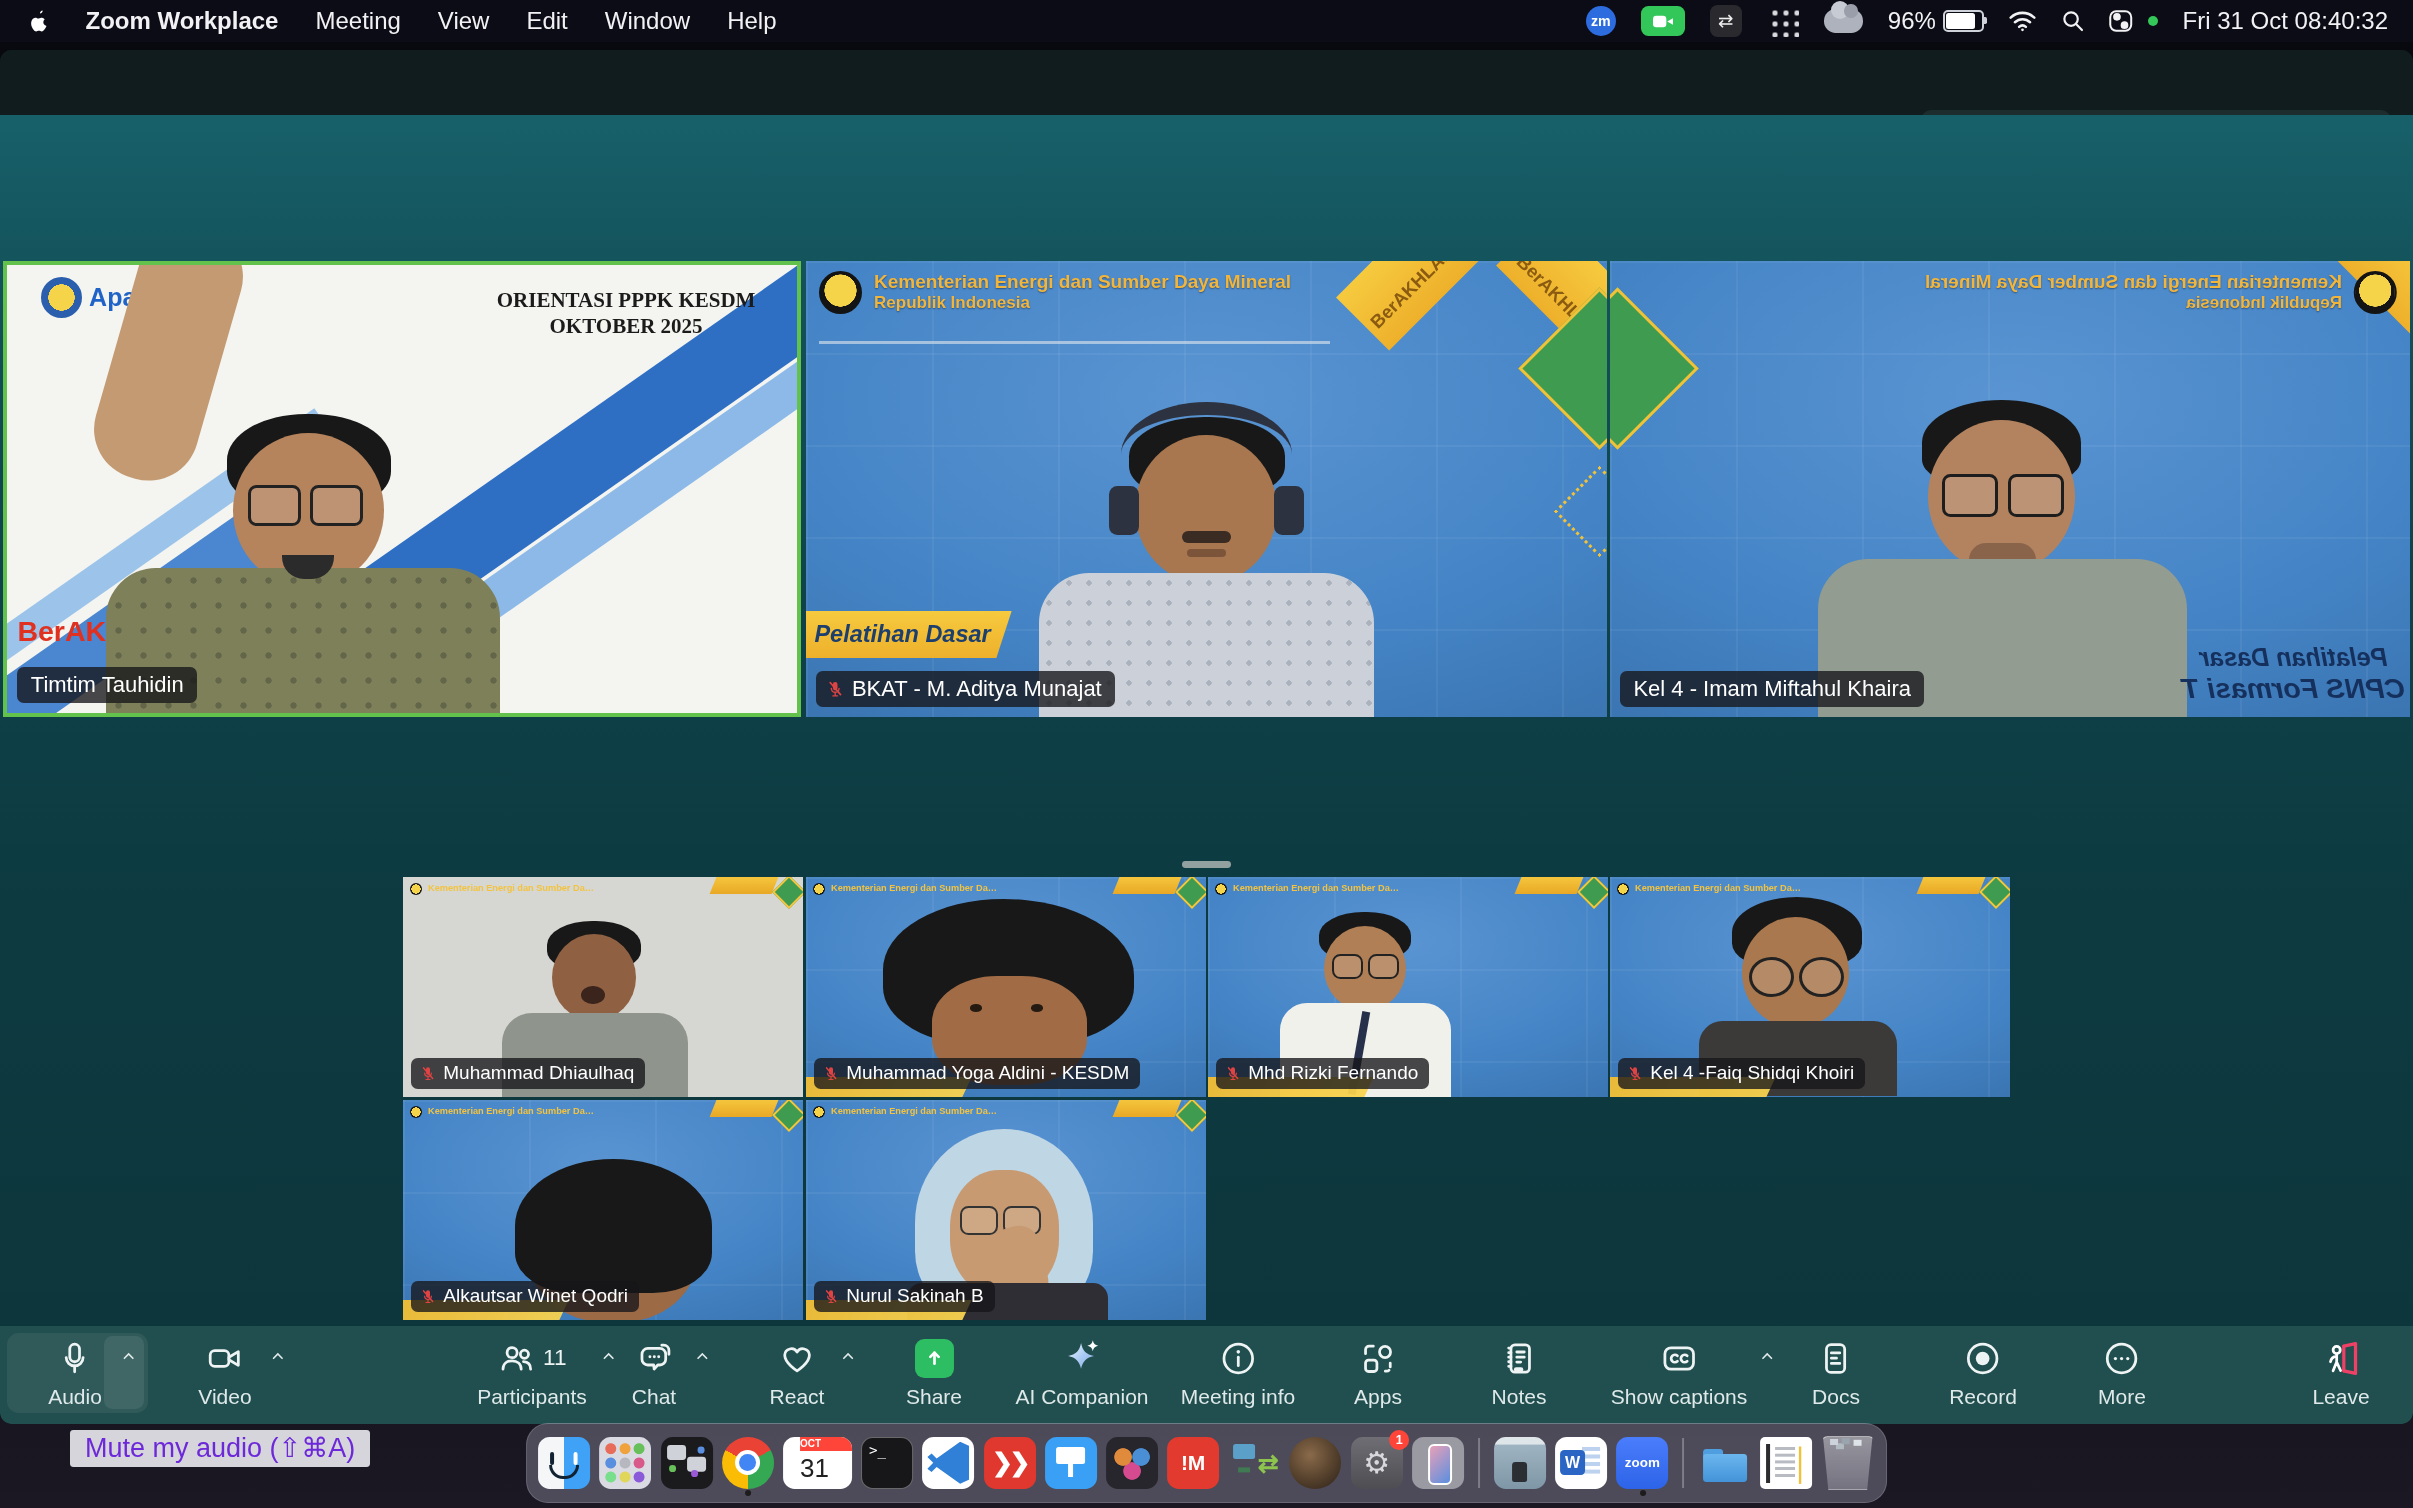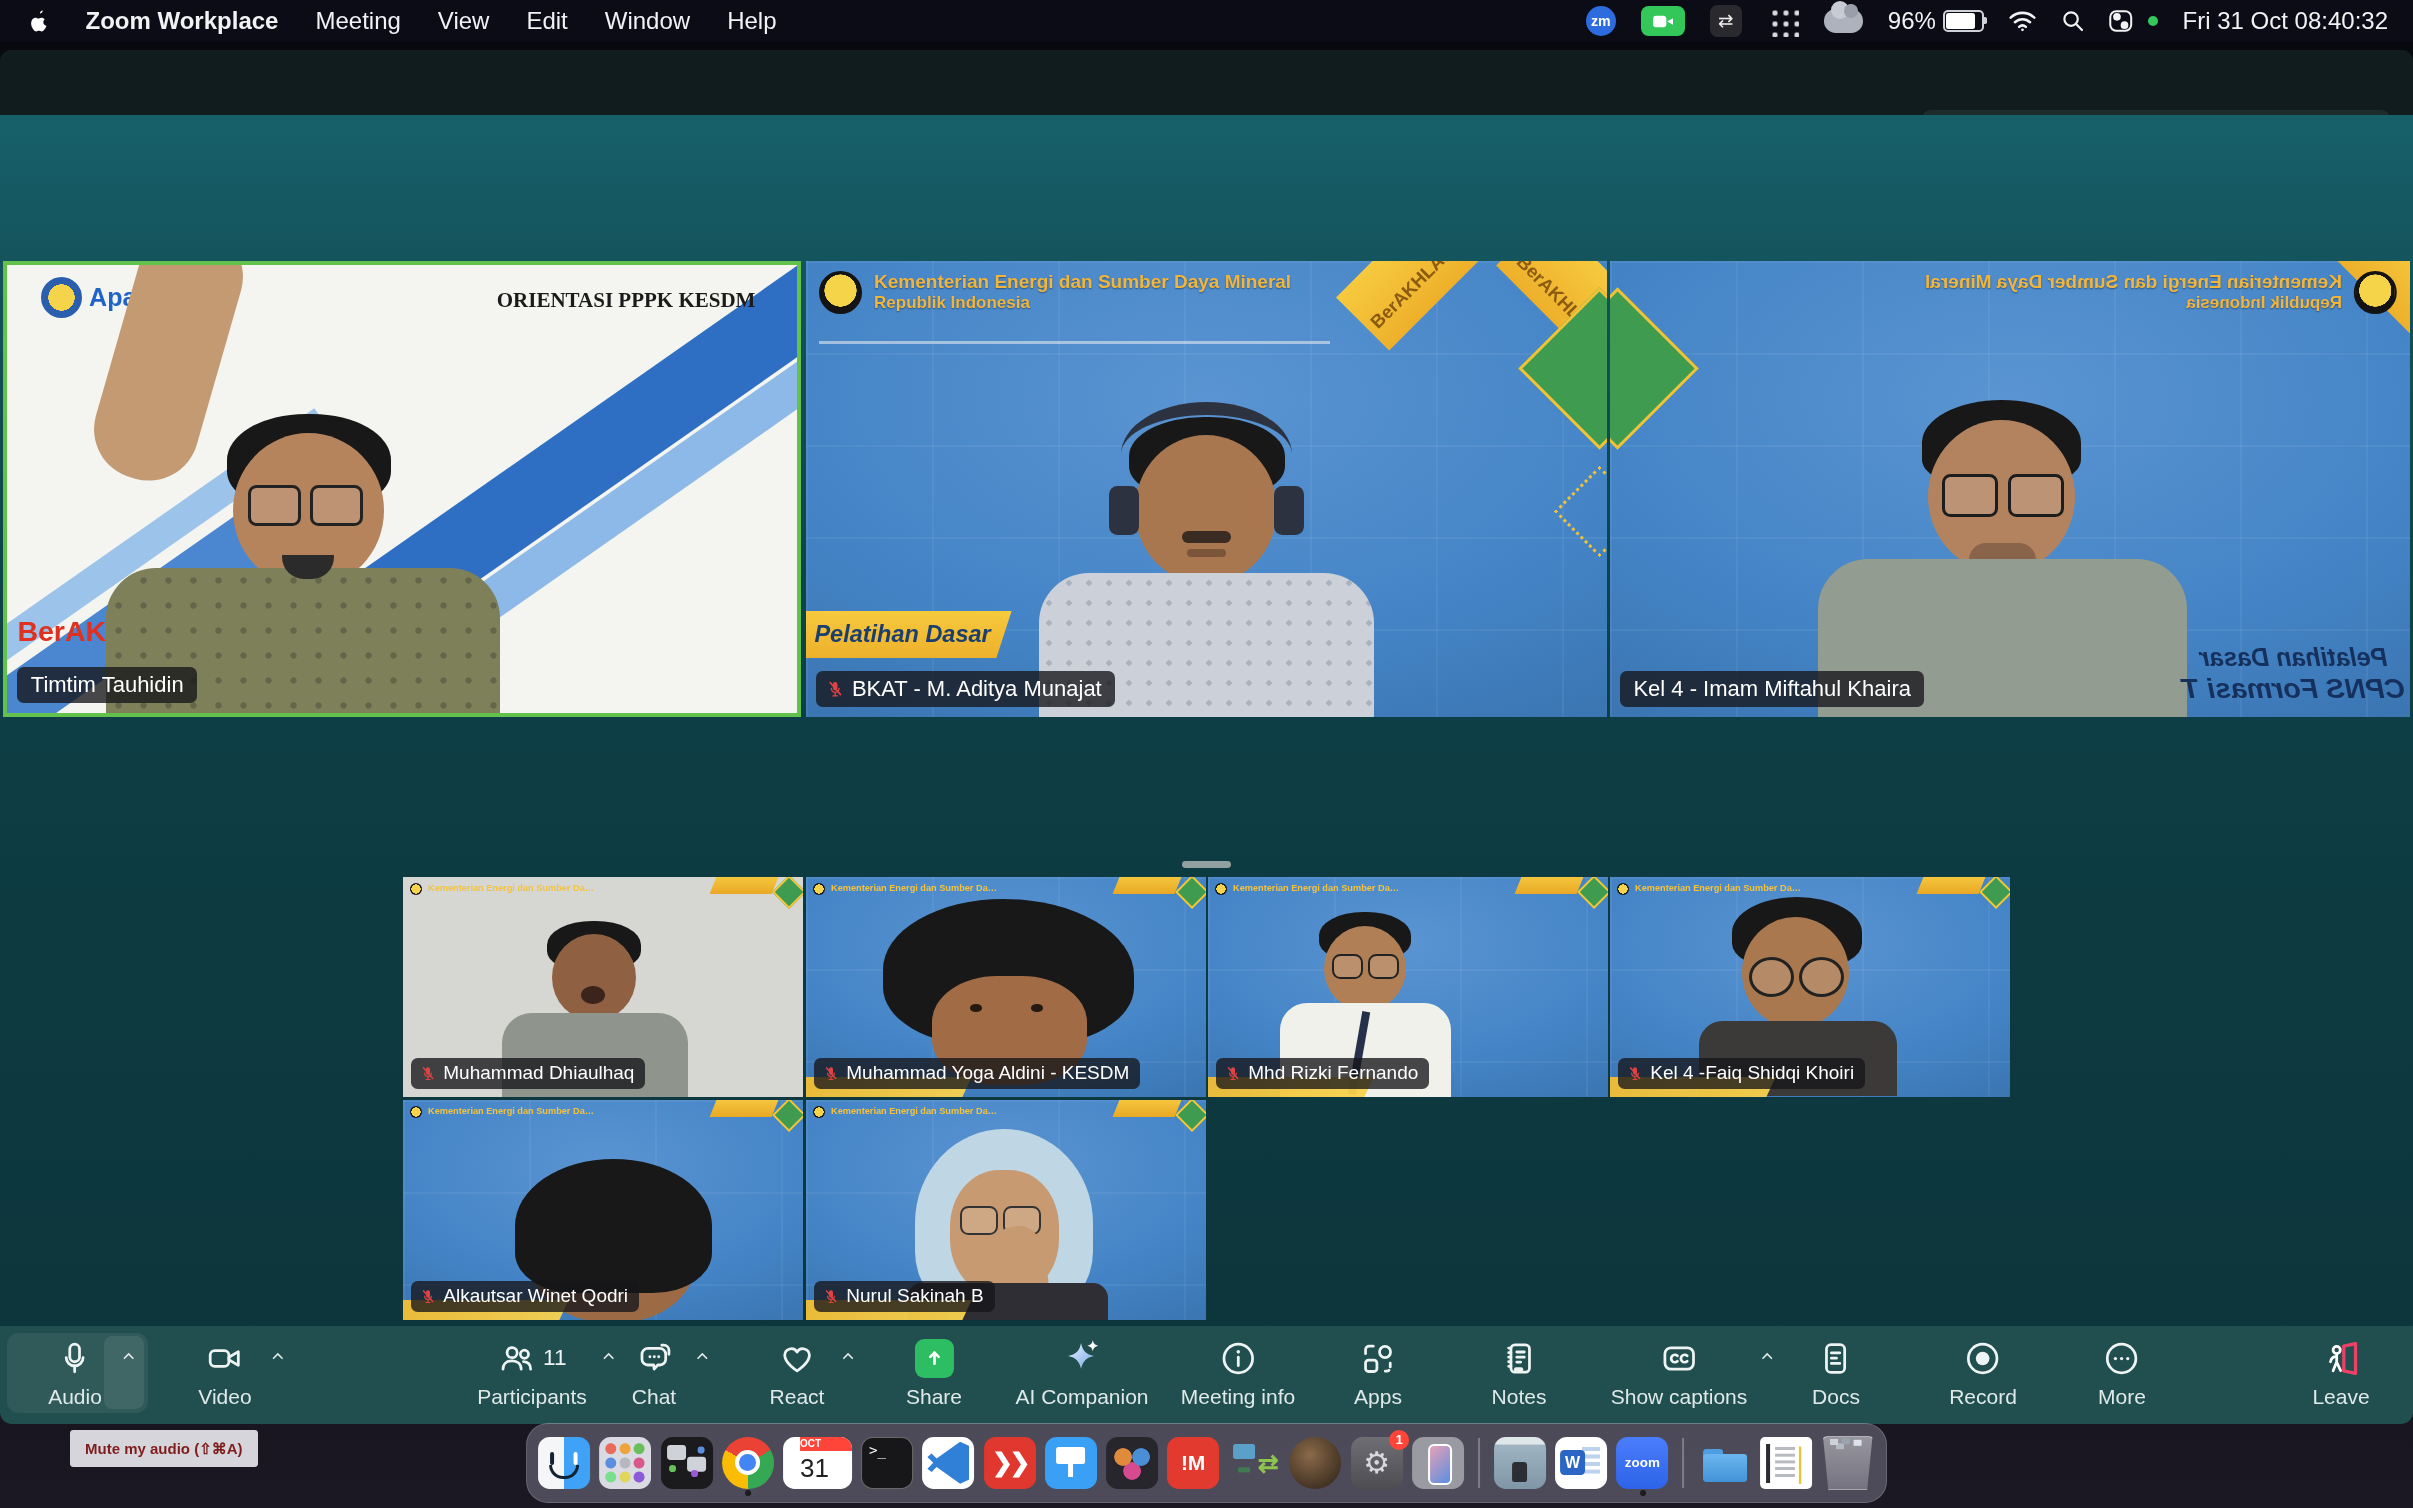--- a/index.html
+++ b/index.html
@@ -70,22 +70,22 @@
   .toolbar{position:absolute;left:0;top:1276px;width:2413px;height:98px;background:#214e4e;border-radius:0 0 10px 10px;}
   .audiohl{position:absolute;left:6.7px;top:6.7px;width:141px;height:80px;border-radius:11.7px;background:rgba(255,255,255,.07);}
   .audiohl i{position:absolute;right:3.4px;top:3.4px;bottom:3.4px;width:40px;border-radius:8.4px;background:rgba(255,255,255,.08);}
   .tbtn{position:absolute;top:0;transform:translateX(-50%);display:flex;flex-direction:column;align-items:center;padding-top:10px;color:#dfe9e9;}
   .ticr{height:44px;display:flex;align-items:center;justify-content:center;gap:6.7px;position:relative;}
   .tlabel{font-size:21px;margin-top:5px;white-space:nowrap;}
   .tcount{font-size:22.6px;color:#eef3f3;}
   .tchev{position:absolute;top:22px;}
   .sharebox{width:39px;height:39px;border-radius:9.2px;background:#2dbd63;display:flex;align-items:center;justify-content:center;}
   
-  .tooltip{position:absolute;left:70px;top:1430px;height:37px;line-height:37px;background:#d5d5db;color:#7f1d1d;
-    font-size:15px;padding:0 15px;border-radius:3.4px;white-space:nowrap;z-index:50;font-weight:bold;}
+  .tooltip{position:absolute;left:70px;top:1430px;height:37px;line-height:37px;background:#d5d5db;color:#6d28d9;
+    font-size:27px;padding:0 15px;border-radius:3.4px;white-space:nowrap;z-index:50;}
   
   .dock{position:absolute;left:50%;transform:translateX(-50%);bottom:5px;height:65px;display:flex;align-items:center;gap:9.2px;
     background:rgba(125,122,140,.52);border:0.8px solid rgba(255,255,255,.16);border-radius:22px;padding:6.7px 11.7px;z-index:40;}
   .dicon{width:52px;height:52px;border-radius:11.7px;position:relative;flex:0 0 auto;}
   .rdot{position:absolute;left:50%;bottom:-7.5px;width:5.9px;height:5.9px;margin-left:-2.5px;border-radius:50%;background:#1c1c1c;}
   .ddiv{width:1.7px;height:50px;background:rgba(255,255,255,.28);margin:0 5px;flex:0 0 auto;}
   .finder{background:linear-gradient(90deg,#f5f6f8 0 50%,#3fa2f7 50% 100%);overflow:hidden;}
   .finder:before{content:"";position:absolute;left:11.7px;top:15px;width:4.2px;height:13.4px;background:#123;border-radius:2.5px;box-shadow:23.5px 0 0 #fff;}
   .finder:after{content:"";position:absolute;left:11px;top:28.5px;width:30px;height:13.4px;border:3.4px solid #123;border-top:none;border-radius:0 0 17px 17px;box-sizing:border-box;}
   .lpad{background:rgba(230,230,238,.92);background-image:
@@ -247,20 +247,21 @@
       <div class="stripe" style="width:754px;height:75px;background:#2e6fc4;right:-210px;top:126px;"></div>
       <div class="stripe" style="width:754px;height:39px;background:#8db9e8;right:-210px;top:218px;"></div>
       <div class="stripe" style="width:587px;height:59px;background:#4b86d0;left:-218px;bottom:25px;"></div>
       <div class="stripe" style="width:587px;height:30px;background:#9cc4ea;left:-218px;bottom:109px;"></div>
       <div style="position:absolute;left:34px;top:11.7px;display:flex;align-items:center;gap:6.7px;z-index:2;">
         <span style="width:37px;height:37px;border-radius:50%;background:radial-gradient(circle,#f6d44a 50%,#2b5fae 51%);border:2.5px solid #2b5fae;"></span>
         <span style="font-size:25px;font-weight:bold;color:#1f63c8;">Apa</span>
       </div>
       <div style="position:absolute;right:42px;top:22px;text-align:center;font-family:'Liberation Serif',serif;font-weight:bold;color:#1b1b1b;font-size:21px;line-height:1.25;z-index:2;">
         <div>ORIENTASI PPPK KESDM</div>
+        <div>OKTOBER 2025</div>
       </div>
       <div style="position:absolute;left:10px;top:350px;font-size:28.5px;font-weight:bold;color:#e03020;z-index:1;">BerAKHLAK</div>
 
       <div class="pfeat" style="left:109px;top:-42px;width:105px;height:260px;background:#c49a72;border-radius:50px;transform:rotate(16deg);z-index:3;"></div>
       <div class="phr" style="left:220px;top:149px;width:164px;height:96px;z-index:3;"></div>
       <div class="ph" style="left:226px;top:168px;width:151px;height:155px;background:#b5835c;z-index:3;"></div>
       <div class="pgl" style="left:241px;top:220px;gap:8.4px;z-index:4;">
           <span class="lens" style="width:47px;height:35px;"></span>
           <span class="lens" style="width:47px;height:35px;"></span>
         </div>

